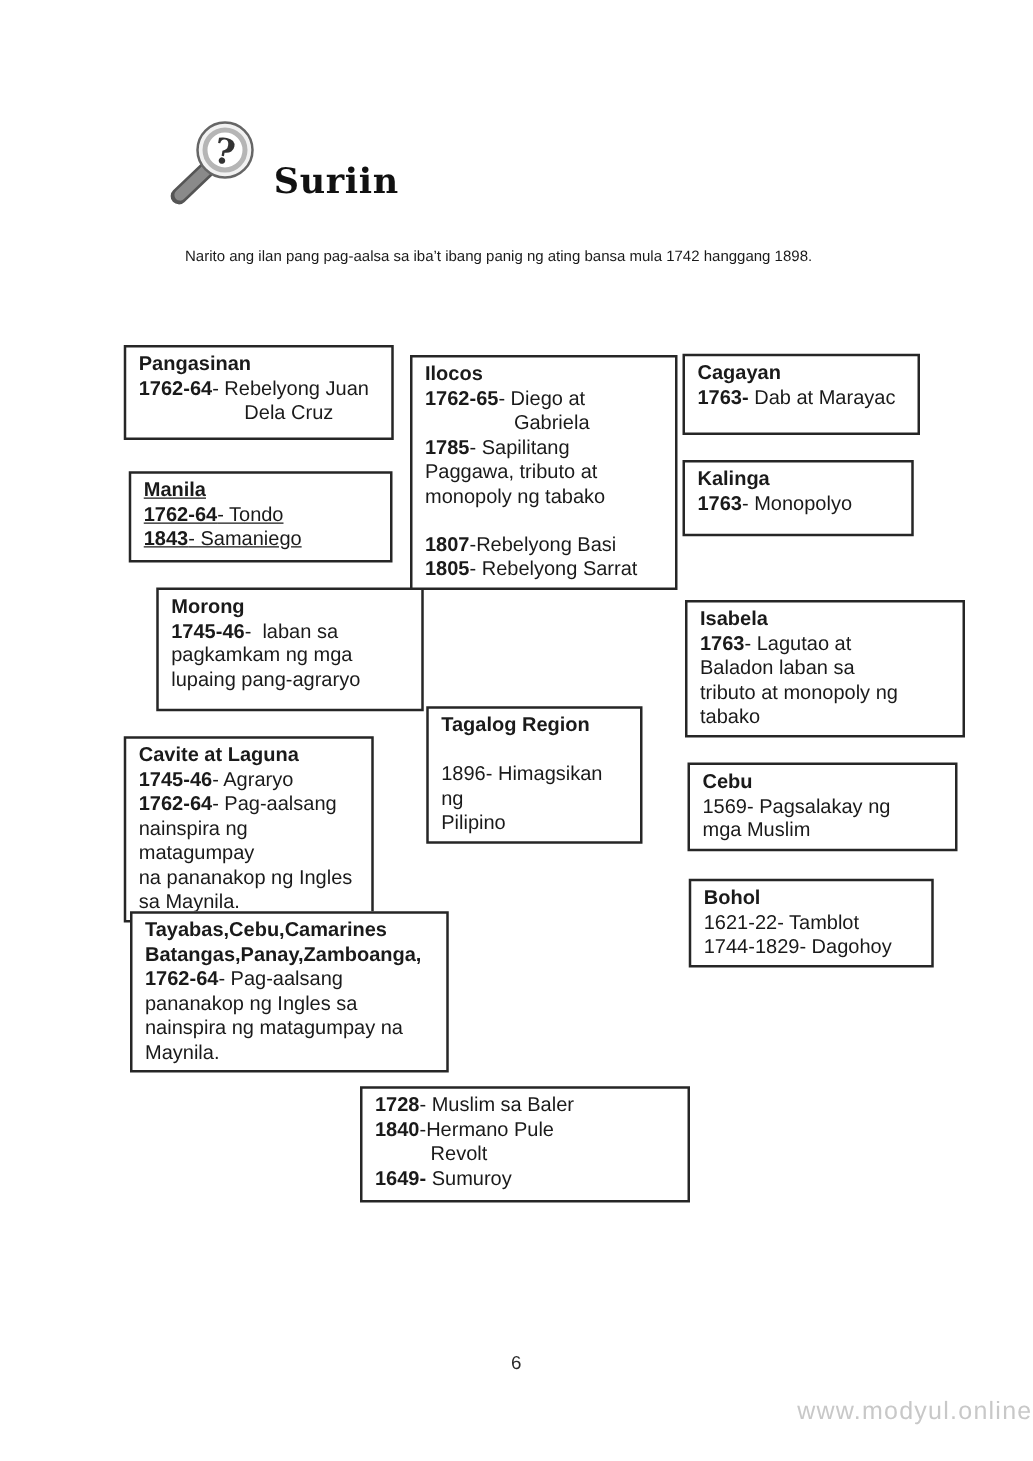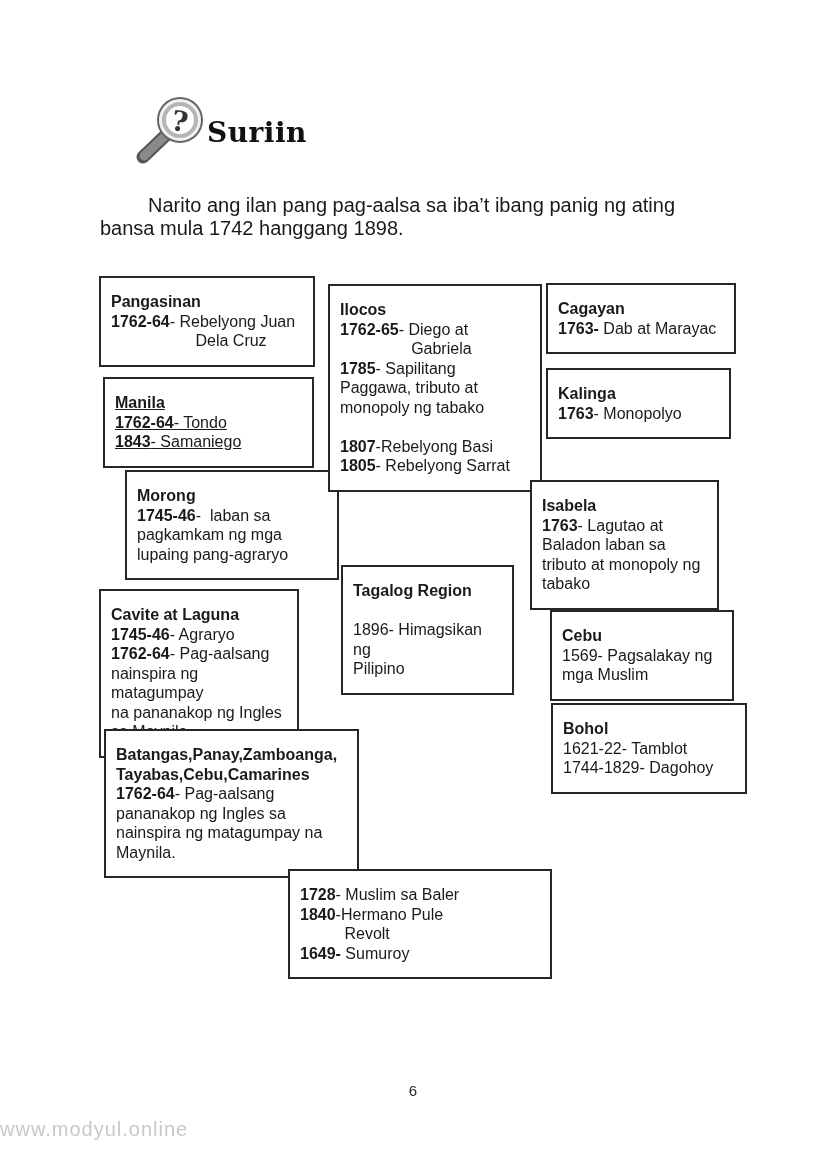--- a/index.html
+++ b/index.html
@@ -7,64 +7,64 @@
     position:relative;
     width:826px;height:1169px;
     background:#ffffff;
     font-family:"Liberation Sans", sans-serif;
     color:#1a1a1a;
     overflow:hidden;
   }
   .header-icon{position:absolute;left:130px;top:94px;}
   .page-title{
     position:absolute;left:203px;top:112px;
-    margin:4px;
+    margin:16px;
     font-family:"DejaVu Serif", serif;
     font-size:28px;font-weight:bold;color:#111;
     letter-spacing:0.5px;
   }
   .intro{
     position:absolute;left:100px;top:194px;width:634px;
     margin:0;
-    font-size:20px;line-height:23px;
+    font-size:12px;line-height:23px;
     text-indent:48px;
     color:#1a1a1a;
   }
   .box{
     position:absolute;
     box-sizing:border-box;
     border:2px solid #262626;
-    padding:14px 10px;
+    padding:4px 10px;
     font-size:16px;line-height:19.5px;
     background:#ffffff;
   }
   .box .ln{white-space:pre-wrap;min-height:19.5px;}
   .box .b{font-weight:bold;}
   
   #box-pangasinan{left:99px;top:276px;width:216px;min-height:76px;}
   #box-manila{left:103px;top:377px;width:211px;min-height:73px;text-decoration:underline;}
   #box-morong{left:99px;top:470px;width:214px;min-height:99px;margin-left:26px;}
   #box-cavite{left:99px;top:589px;width:200px;min-height:126px;}
   #box-batangas{left:104px;top:729px;width:255px;min-height:112px;}
   #box-ilocos{left:328px;top:284px;width:214px;min-height:188px;}
   #box-tagalog{left:341px;top:565px;width:173px;min-height:95px;}
   #box-baler{left:288px;top:869px;width:264px;min-height:93px;}
   #box-cagayan{left:546px;top:283px;width:190px;min-height:65px;}
   #box-kalinga{left:546px;top:368px;width:185px;min-height:61px;}
-  #box-isabela{left:530px;top:480px;width:189px;min-height:110px;}
-  #box-cebu{left:550px;top:610px;width:184px;min-height:67px;}
+  #box-isabela{left:548px;top:480px;width:224px;min-height:110px;}
+  #box-cebu{left:550px;top:610px;width:216px;min-height:67px;}
   #box-bohol{left:551px;top:703px;width:196px;min-height:70px;}
   #box-cotabato{left:548px;top:794px;width:190px;min-height:70px;}
   .page-number{
     position:absolute;left:0;top:1082px;width:826px;
     text-align:center;font-size:15px;color:#2a2a2a;
   }
   .watermark{
     position:absolute;left:0;top:1118px;width:826px;
-    text-align:left;font-size:20px;letter-spacing:1px;
+    text-align:right;font-size:20px;letter-spacing:1px;
     color:#c8c8c8;
   }
 </style>
 </head>
 <body>
 
 <div class="page">
 
   <svg class="header-icon" width="80" height="72" viewBox="0 0 80 72">
     <line x1="13" y1="63" x2="35" y2="42" stroke="#555555" stroke-width="13" stroke-linecap="round"></line>
@@ -95,22 +95,22 @@
     </div>
   <div class="box" id="box-cavite">
       <div class="ln"><span class="b">Cavite at Laguna</span></div>
       <div class="ln"><span class="b">1745-46</span><span>- Agraryo</span></div>
       <div class="ln"><span class="b">1762-64</span><span>- Pag-aalsang</span></div>
       <div class="ln"><span>nainspira ng matagumpay</span></div>
       <div class="ln"><span>na pananakop ng Ingles</span></div>
       <div class="ln"><span>sa Maynila.</span></div>
     </div>
   <div class="box" id="box-batangas">
+      <div class="ln"><span class="b">Tayabas,Cebu,Camarines</span></div>
       <div class="ln"><span class="b">Batangas,Panay,Zamboanga,</span></div>
-      <div class="ln"><span class="b">Tayabas,Cebu,Camarines</span></div>
       <div class="ln"><span class="b">1762-64</span><span>- Pag-aalsang</span></div>
       <div class="ln"><span>pananakop ng Ingles sa</span></div>
       <div class="ln"><span>nainspira ng matagumpay na</span></div>
       <div class="ln"><span>Maynila.</span></div>
     </div>
   <div class="box" id="box-ilocos">
       <div class="ln"><span class="b">Ilocos</span></div>
       <div class="ln"><span class="b">1762-65</span><span>- Diego at</span></div>
       <div class="ln"><span>                Gabriela</span></div>
       <div class="ln"><span class="b">1785</span><span>- Sapilitang</span></div>

